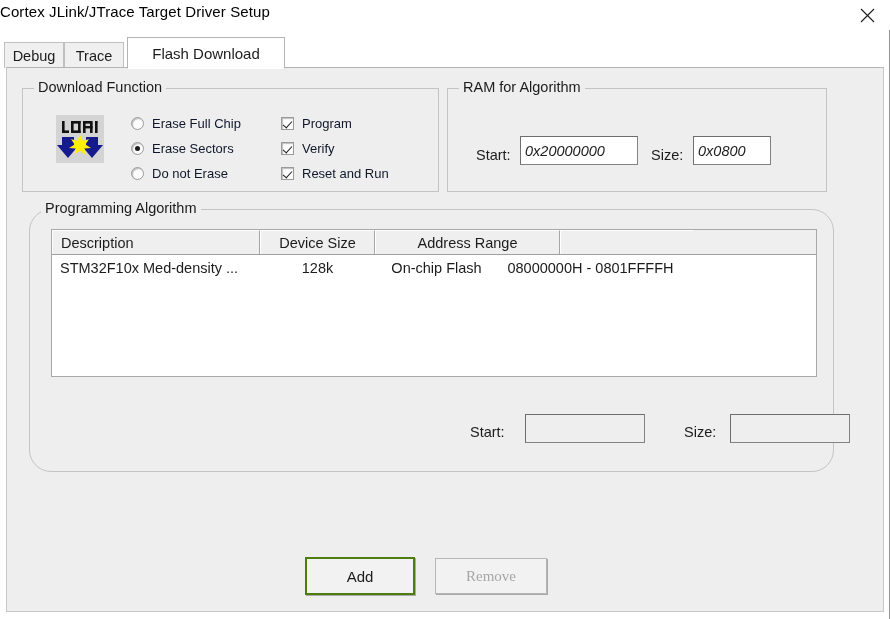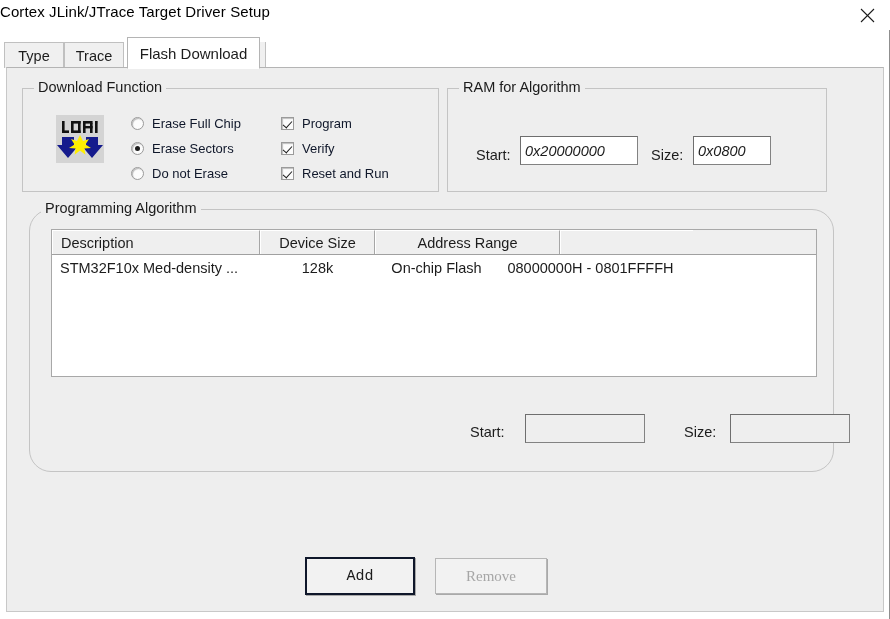--- a/index.html
+++ b/index.html
@@ -73,21 +73,21 @@
     top: 1px;
     height: 32px;
     background: #ffffff;
     border: 1px solid #b4b4b4;
     border-bottom: 1px solid #ffffff;
     font-size: 15px;
     z-index: 3;
   }
   #tab-0 { left: 4px;   width: 60px; }
   #tab-1 { left: 64px;  width: 60px; }
-  #tab-2 { left: 127px; width: 133px; }
+  #tab-2 { left: 127px; width: 158px; }
   .tab-tail {
     position: absolute;
     left: 260px; top: 6px;
     width: 6px; height: 26px;
     background: #f0f0f0;
     border-right: 1px solid #c0c0c0;
     box-sizing: border-box;
   }
 
   
@@ -287,21 +287,21 @@
     border: 1px solid #8c8c8c;
     box-sizing: border-box;
     display: flex;
     align-items: center;
     justify-content: center;
     font-family: "Liberation Sans", sans-serif;
     font-size: 15px;
     color: #1c1c1c;
     box-shadow: 1px 1px 0 #a9a9a9;
   }
-  .btn.primary { border: 2px solid #0f172a; font-family: Liberation Mono, monospace; }
+  .btn.primary { border: 2px solid #4d7c0f; }
   .btn.disabled { color: #a6a6a6; border: 1px solid #b6b6b6; }
 
   #btn-add    { left: 298px; top: 489px; width: 110px; height: 38px; }
   #btn-remove { left: 428px; top: 490px; width: 112px; height: 36px; font-family: Liberation Serif, serif; }
 
   .win-edge-right {
     position: absolute;
     right: 0; top: 30px;
     width: 1px; height: 589px;
     background: #8f8f8f;
@@ -316,21 +316,21 @@
     <div class="title-text">Cortex JLink/JTrace Target Driver Setup</div>
     <div class="close-btn">
       <svg width="15" height="15" viewBox="0 0 15 15">
         <line x1="1" y1="1" x2="14" y2="14" stroke="#1c1c1c" stroke-width="1.1"></line>
         <line x1="14" y1="1" x2="1" y2="14" stroke="#1c1c1c" stroke-width="1.1"></line>
       </svg>
     </div>
   </div>
 
   <div class="tabstrip">
-    <div class="tab" id="tab-0">Type</div>
+    <div class="tab" id="tab-0">Debug</div>
     <div class="tab" id="tab-1">Trace</div>
     <div class="tab active" id="tab-2">Flash Download</div>
     <div class="tab-tail"></div>
   </div>
 
   <div class="page">
 
     <div class="group" id="grp-download">
       <div class="group-title">Download Function</div>
 

